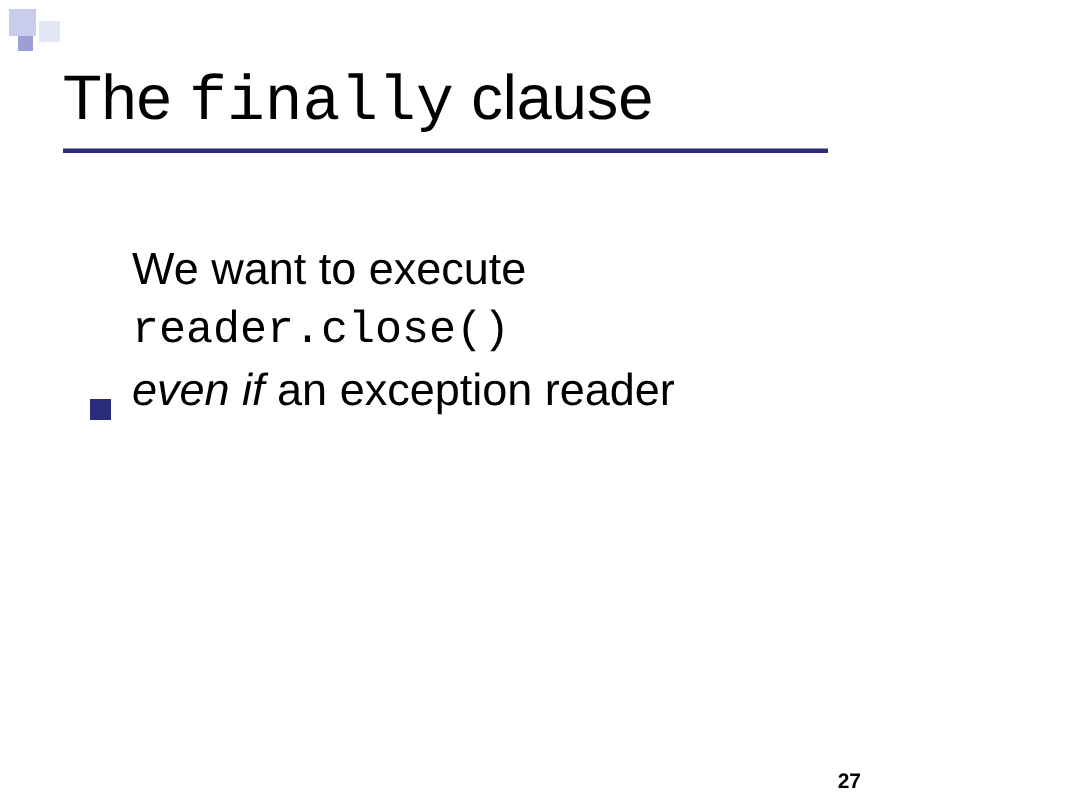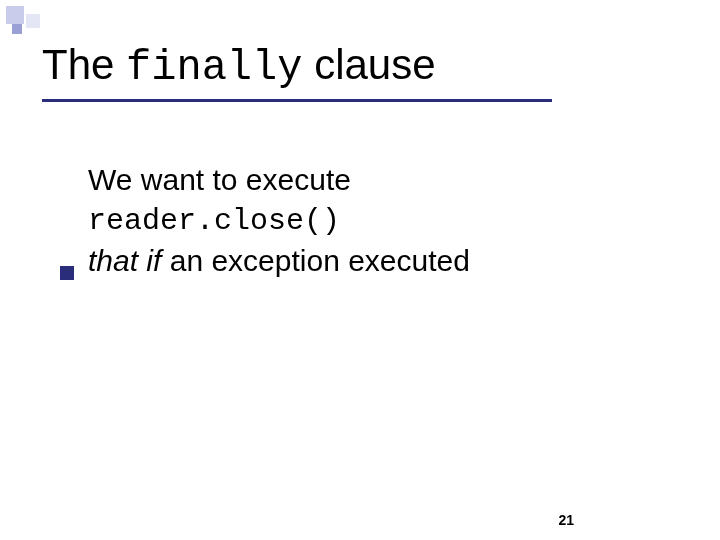--- a/index.html
+++ b/index.html
@@ -104,22 +104,22 @@
     </div>
     <div class="title-underline"></div>
   </div>
 
   <div class="body">
 
     <div class="bullet">
       <div class="bullet-marker"></div>
       <div class="bullet-text">
         <span>We want to execute </span><span class="mono">reader.close()</span><br>
-        <span class="ital">that if</span><span> an exception executed</span>
+        <span class="ital">even if</span><span> an exception reader</span>
       </div>
     </div>
 
 
   </div>
 
-  <div class="page-num">21</div>
+  <div class="page-num">27</div>
 
 </div>
 
 </body></html>

